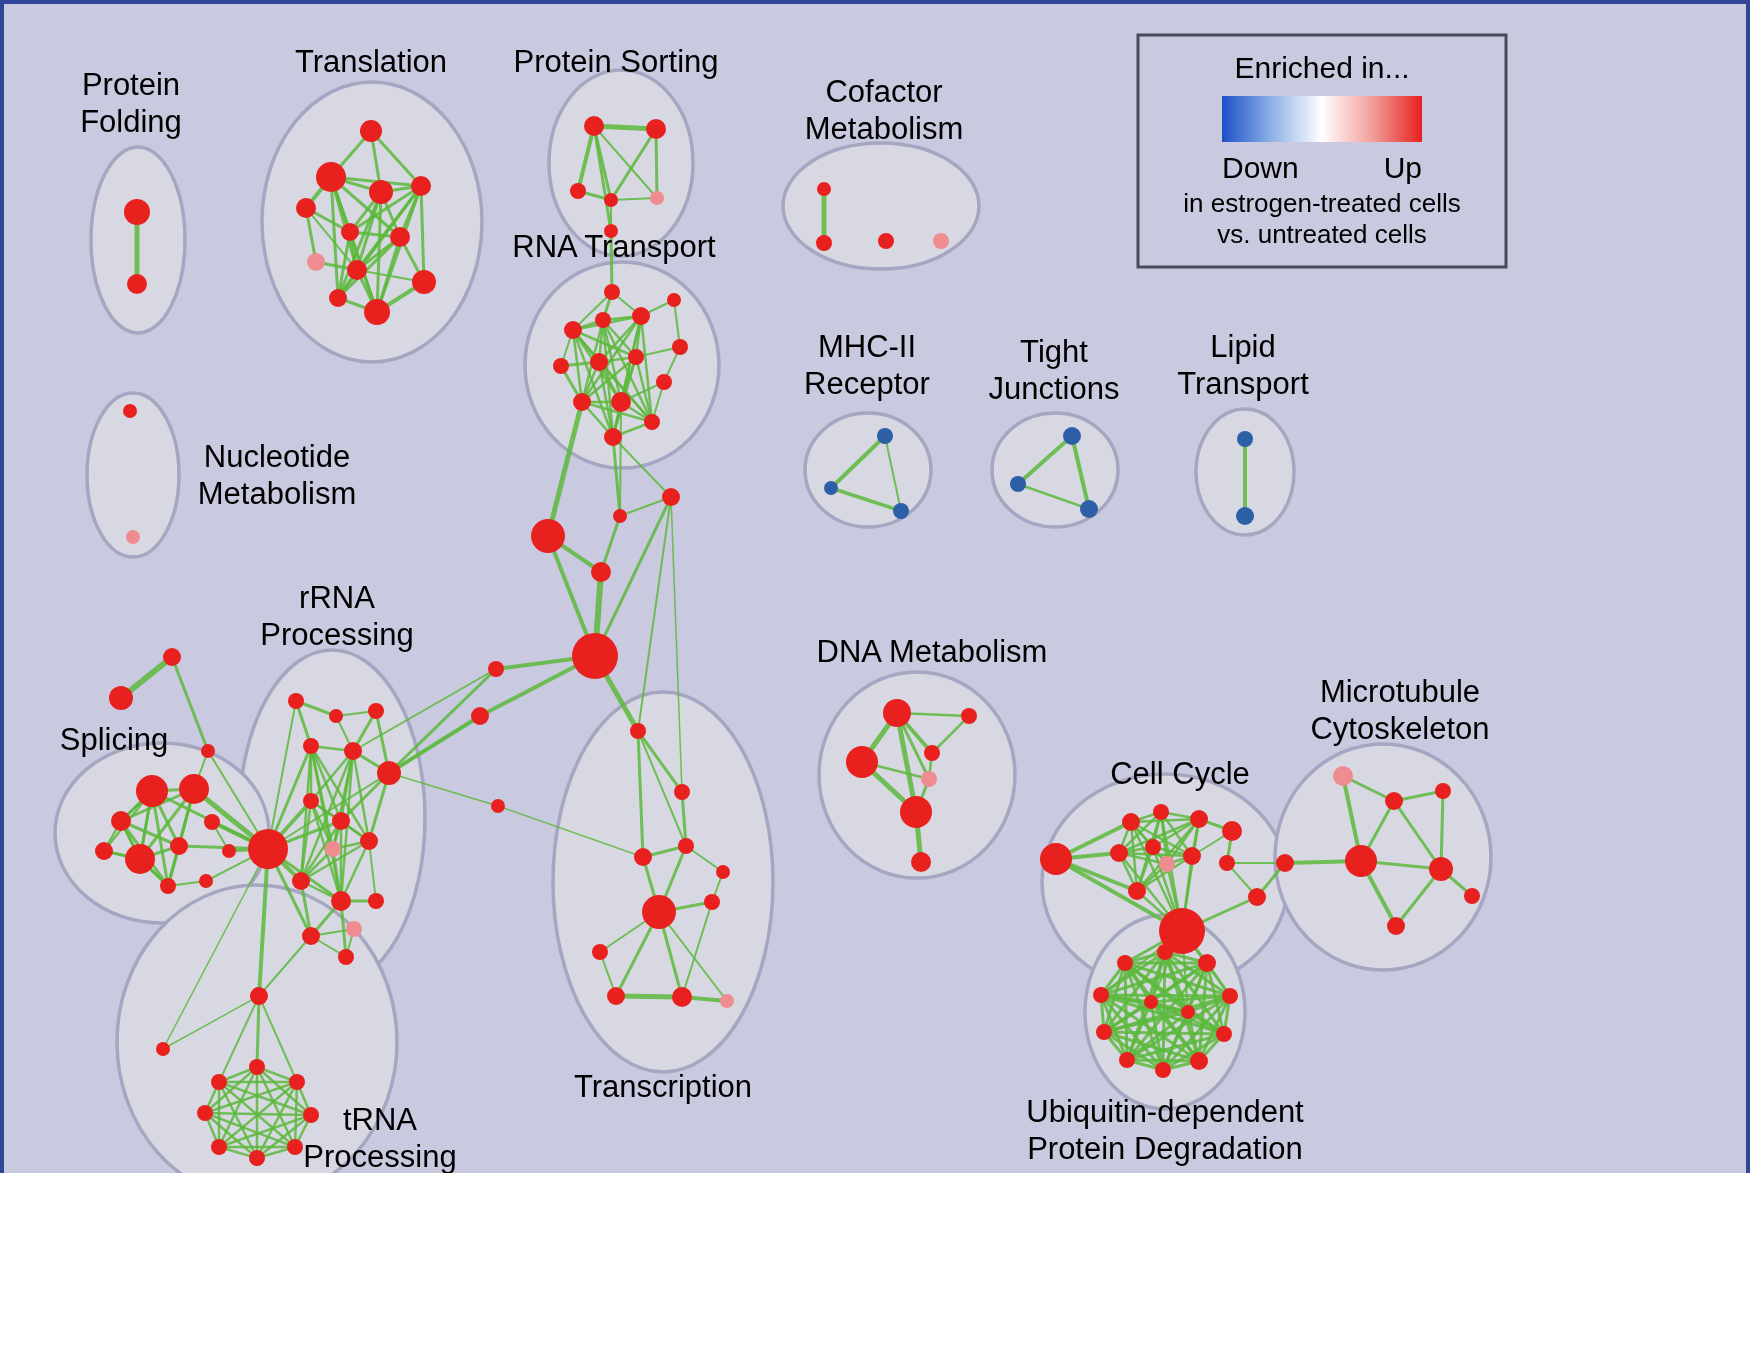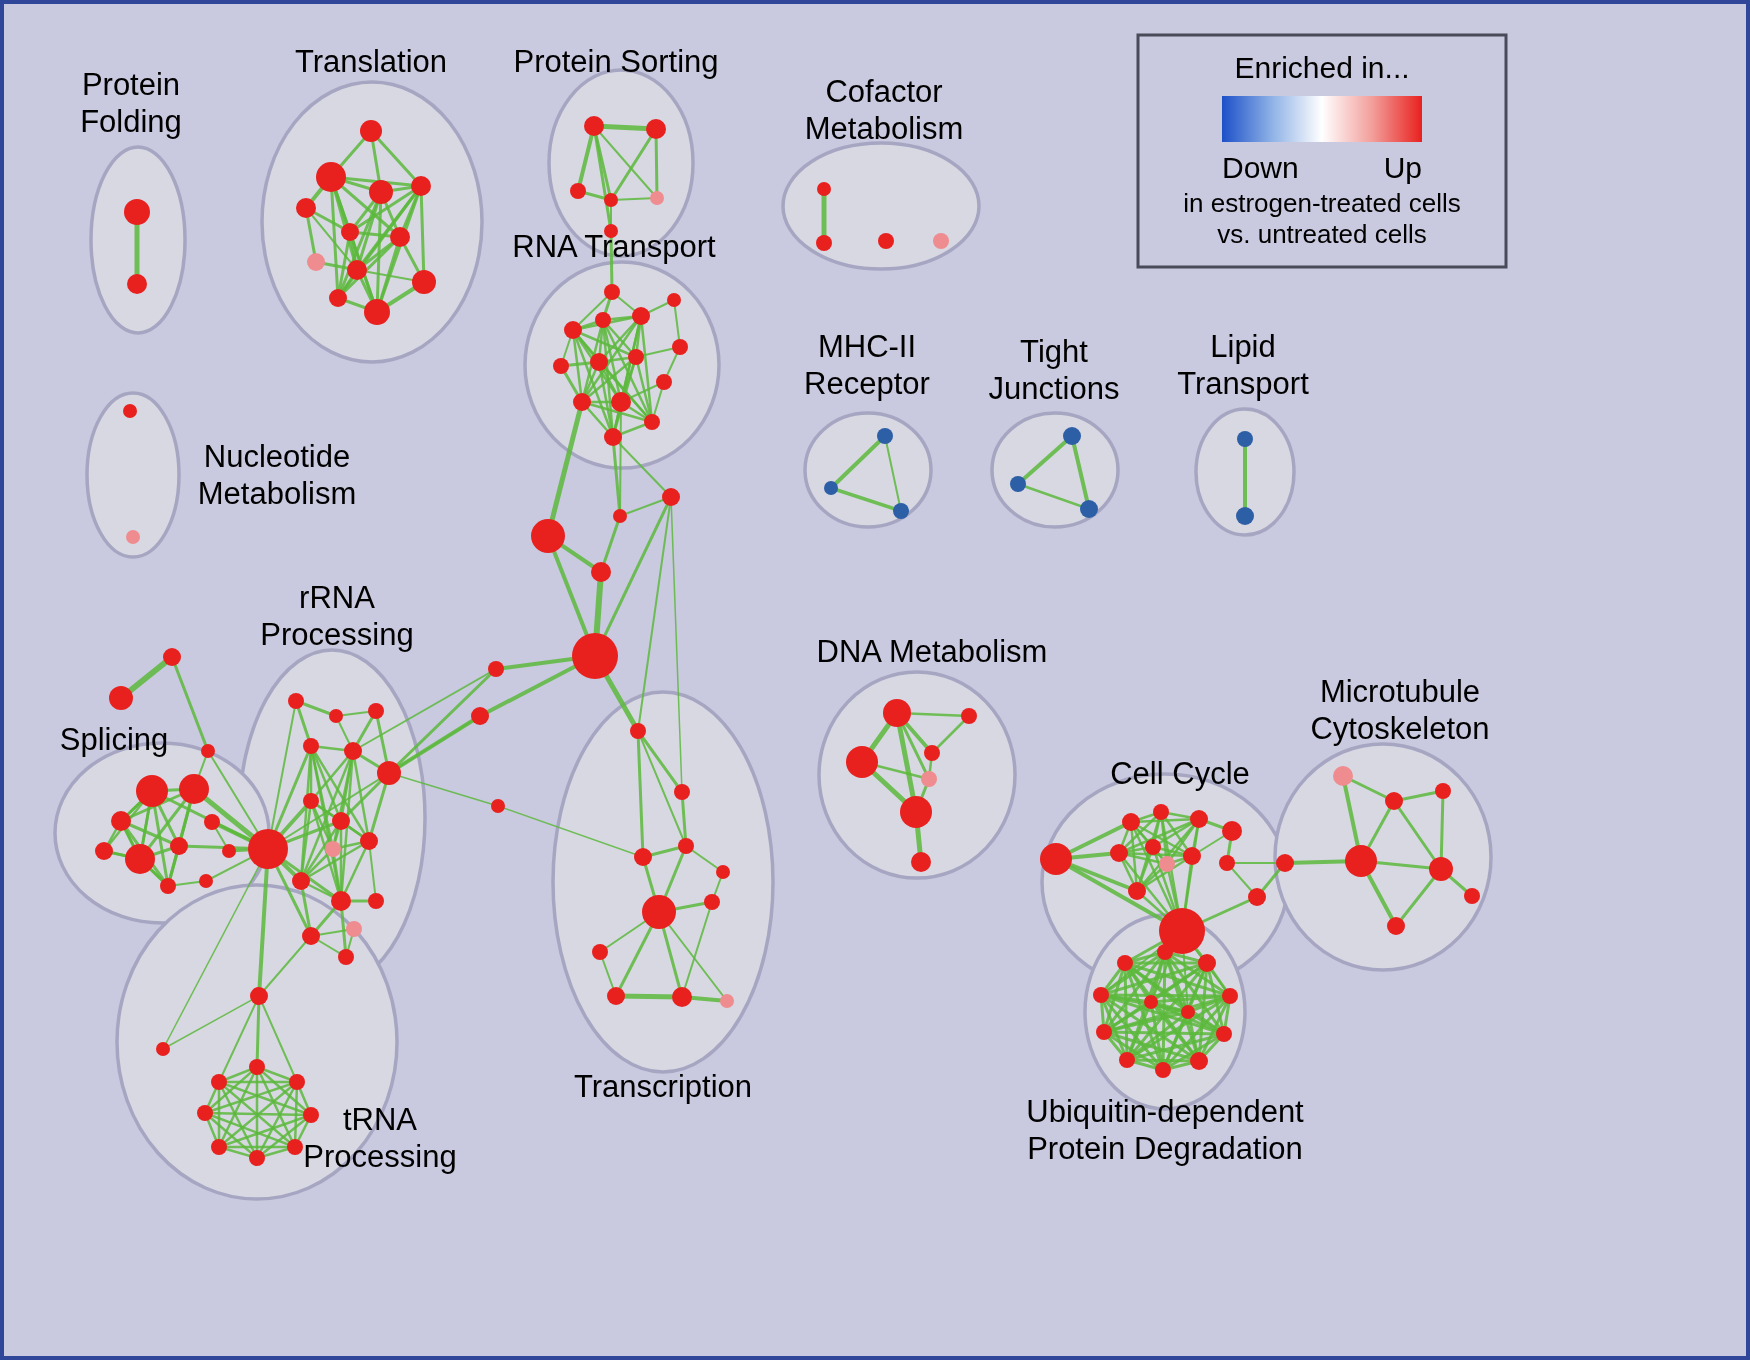--- a/index.html
+++ b/index.html
@@ -1,16 +1,16 @@
 <!DOCTYPE html>
 <html><head>
 <meta charset="utf-8">
 <style>
   html,body{margin:0;padding:0;background:#ffffff;}
-  .figure{width:1750px;height:1360px;position:relative;}
+  .figure{width:1750px;height:1173px;position:relative;}
   svg{display:block;}
   svg text{font-family:"Liberation Sans","DejaVu Sans",sans-serif;fill:#000000;}
   .cluster-label{font-size:31px;}
   .legend-title{font-size:30px;}
   .legend-endlabel{font-size:30px;}
   .legend-caption{font-size:26px;}
 </style>
 </head>
 <body>
 

